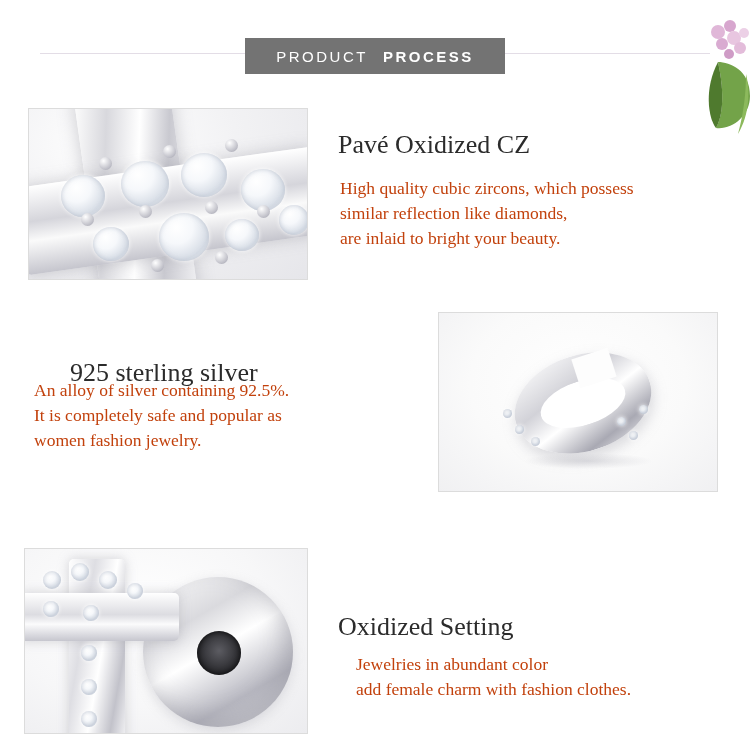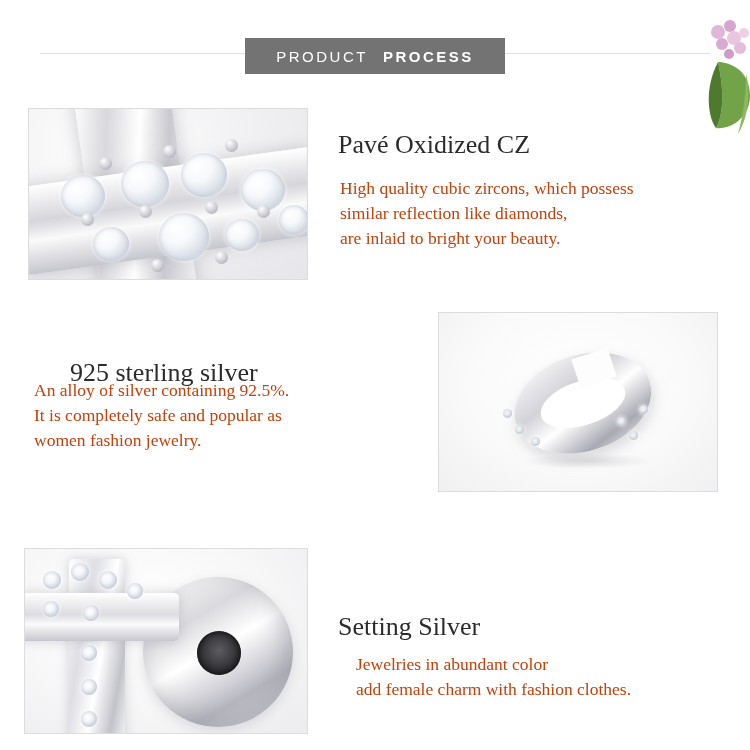--- a/index.html
+++ b/index.html
@@ -308,15 +308,15 @@
     <div class="gem" style="left:46px; top:14px; width:18px; height:18px;"></div>
     <div class="gem" style="left:74px; top:22px; width:18px; height:18px;"></div>
     <div class="gem" style="left:102px;top:34px; width:16px; height:16px;"></div>
     <div class="gem" style="left:18px; top:52px; width:16px; height:16px;"></div>
     <div class="gem" style="left:58px; top:56px; width:16px; height:16px;"></div>
     <div class="gem" style="left:56px; top:96px; width:16px; height:16px;"></div>
     <div class="gem" style="left:56px; top:130px;width:16px; height:16px;"></div>
     <div class="gem" style="left:56px; top:162px;width:16px; height:16px;"></div>
   </div>
 </div>
-<div class="block-title" id="title3">Setting Silver</div>
+<div class="block-title" id="title3">Oxidized Setting</div>
 <div class="block-body" id="body3">Jewelries in abundant color
 add female charm with fashion clothes.</div>
 
 </body></html>

